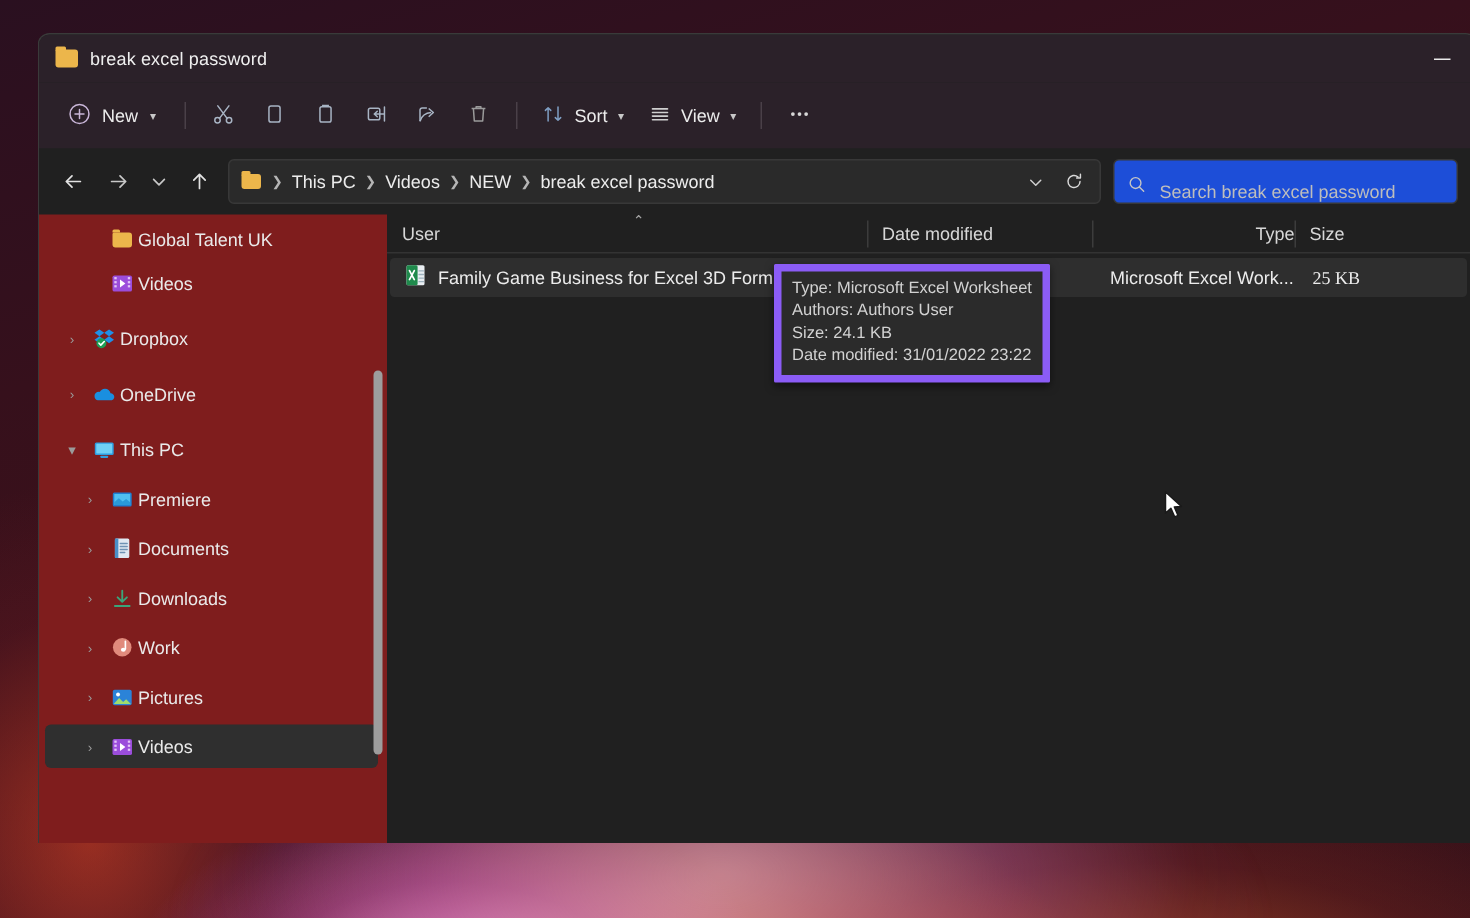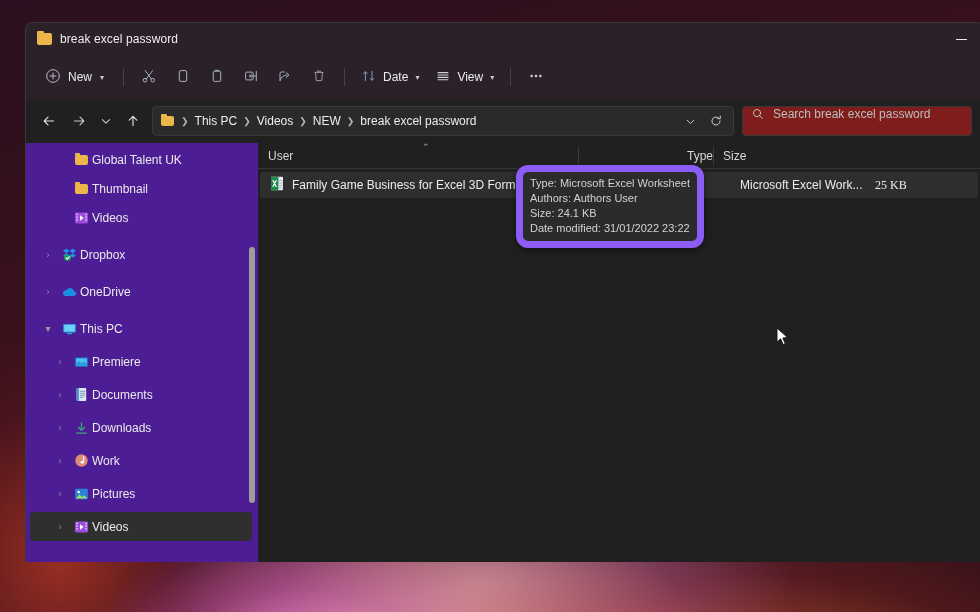--- a/index.html
+++ b/index.html
@@ -96,38 +96,38 @@
     background: #2a2a2a; border: 1px solid #383838; border-radius: 4px;
     display: flex; align-items: center; margin-left: 4px;
     padding: 0 2px 0 8px;
   }
   .crumb { font-size: 12px; color: #ececec; padding: 2px 5px; border-radius: 3px; white-space: nowrap; }
   .crumb-sep { font-size: 9px; color: #b5b5b5; padding: 0 1px; }
   .addr-right { margin-left: auto; display: flex; align-items: center; }
   .addr-ic { width: 26px; height: 26px; display:flex; align-items:center; justify-content:center; color:#dadada; font-size: 11px; border-radius: 3px;}
   #searchbox {
     flex: 1; height: 30px; margin-left: 8px;
-    background: #7f1d1d; border: 1px solid #383838; border-radius: 4px;
-    display: flex; align-items: flex-start; padding: 0 8px; gap: 8px;
+    background: #1d4ed8; border: 1px solid #383838; border-radius: 4px;
+    display: flex; align-items: flex-end; padding: 0 8px; gap: 8px;
     min-width: 0;
   }
   #search-input {
     background: transparent; border: none; outline: none;
     color: #c4c4c4; font-size: 12px;
     font-family: "Liberation Sans", sans-serif;
     width: 100%;
   }
   #search-input::placeholder { color: #bdbdbd; opacity: 1; }
 
   
   #body { display: flex; height: calc(100% - 120px); background: #202020; }
 
   
   #sidebar {
-    width: 232px; background: #4c1d95;
+    width: 232px; background: #7f1d1d;
     position: relative; overflow: hidden;
     padding-top: 0px;
   }
   .nav-item {
     height: 29px; display: flex; align-items: center;
     padding-left: 8px; border-radius: 4px;
     margin: 0 6px 0 4px; gap: 0px;
     position: relative;
   }
   .nav-item.selected { background: #2f2f2f; }
@@ -175,25 +175,25 @@
   }
   .fr-cell { font-size: 12px; color: #ececec; padding-left: 10px; display:flex; align-items:center; gap:8px; overflow:hidden; white-space:nowrap;}
   .fr-name { width: 320px; }
   .fr-date { width: 150px; }
   .fr-type { width: 135px; }
   .fr-size { width: 80px; font-family: Liberation Serif, serif; }
 
   
   #tooltip {
     position: absolute;
-    left: 258px; top: 22px;
+    left: 258px; top: 33px;
     background: #2b2b2b;
-    border: 7px solid #8b5cf6;
+    border: 5px solid #8b5cf6;
     padding: 4px 7px 5px 7px;
-    border-radius: 12px;
+    border-radius: 1px;
     box-shadow: 0 2px 6px rgba(0,0,0,0.5);
   }
   #tooltip div { font-size: 11px; color: #d2d2d2; line-height: 15px; white-space: nowrap; }
 
   
   #cursor { position: absolute; left: 518px; top: 184px; pointer-events: none; }
 
   
   .folder {
     width: 15px; height: 12px; position: relative;
@@ -290,21 +290,21 @@
 
     <div class="tb-sep"></div>
 
     <div class="tb-btn">
       <span>
         <svg width="16" height="16" viewBox="0 0 16 16" fill="none" stroke="#7f9fc4" stroke-width="1">
             <path d="M4.4 12.6V3.8M2.6 5.6l1.8-1.8 1.8 1.8" stroke-linecap="round" stroke-linejoin="round"></path>
             <path d="M11 3.4v8.8M9.2 10.4l1.8 1.8 1.8-1.8" stroke-linecap="round" stroke-linejoin="round"></path>
           </svg>
       </span>
-      <span class="tb-label">Date</span>
+      <span class="tb-label">Sort</span>
       <span class="chev">▾</span>
     </div>
     <div class="tb-btn">
       <span>
         <svg width="16" height="16" viewBox="0 0 16 16" stroke="#cfcfcf" stroke-width="1.1" stroke-linecap="round">
             <path d="M3 4.6h10M3 7h10M3 9.4h10M3 11.8h10"></path>
           </svg>
       </span>
       <span class="tb-label">View</span>
       <span class="chev">▾</span>
@@ -390,27 +390,20 @@
 
       <div class="nav-item indent-1" style="margin-top:2px;">
         <span class="expander"></span>
         <span class="nav-ico">
             <span class="folder tiny"></span>
           </span>
         <span class="nav-lbl">Global Talent UK</span>
       </div>
 
 
-      <div class="nav-item indent-1">
-        <span class="expander"></span>
-        <span class="nav-ico">
-            <span class="folder tiny"></span>
-          </span>
-        <span class="nav-lbl">Thumbnail</span>
-      </div>
 
       <div class="nav-item indent-1">
         <span class="expander"></span>
         <span class="nav-ico">
           <svg width="15" height="14" viewBox="0 0 15 14">
               <rect x="1" y="1.6" width="13" height="10.8" rx="1.3" fill="#9b4ddb"></rect>
               <rect x="2.2" y="2.7" width="1.6" height="1.5" fill="#e3c3f7"></rect>
               <rect x="2.2" y="5.4" width="1.6" height="1.5" fill="#e3c3f7"></rect>
               <rect x="2.2" y="8.1" width="1.6" height="1.5" fill="#e3c3f7"></rect>
               <rect x="11.2" y="2.7" width="1.6" height="1.5" fill="#e3c3f7"></rect>
@@ -536,20 +529,23 @@
       </div>
 
       <div id="sb-scrollbar"></div>
     </div>
 
     <div id="filelist">
 
       <div id="col-header">
         <div class="col col-name">
           <span>User</span>
+        </div>
+        <div class="col col-date">
+          <span>Date modified</span>
         </div>
         <div class="col col-type">
           <span>Type</span>
         </div>
         <div class="col col-size">
           <span>Size</span>
         </div>
         <span id="sort-caret">⌃</span>
       </div>
 

